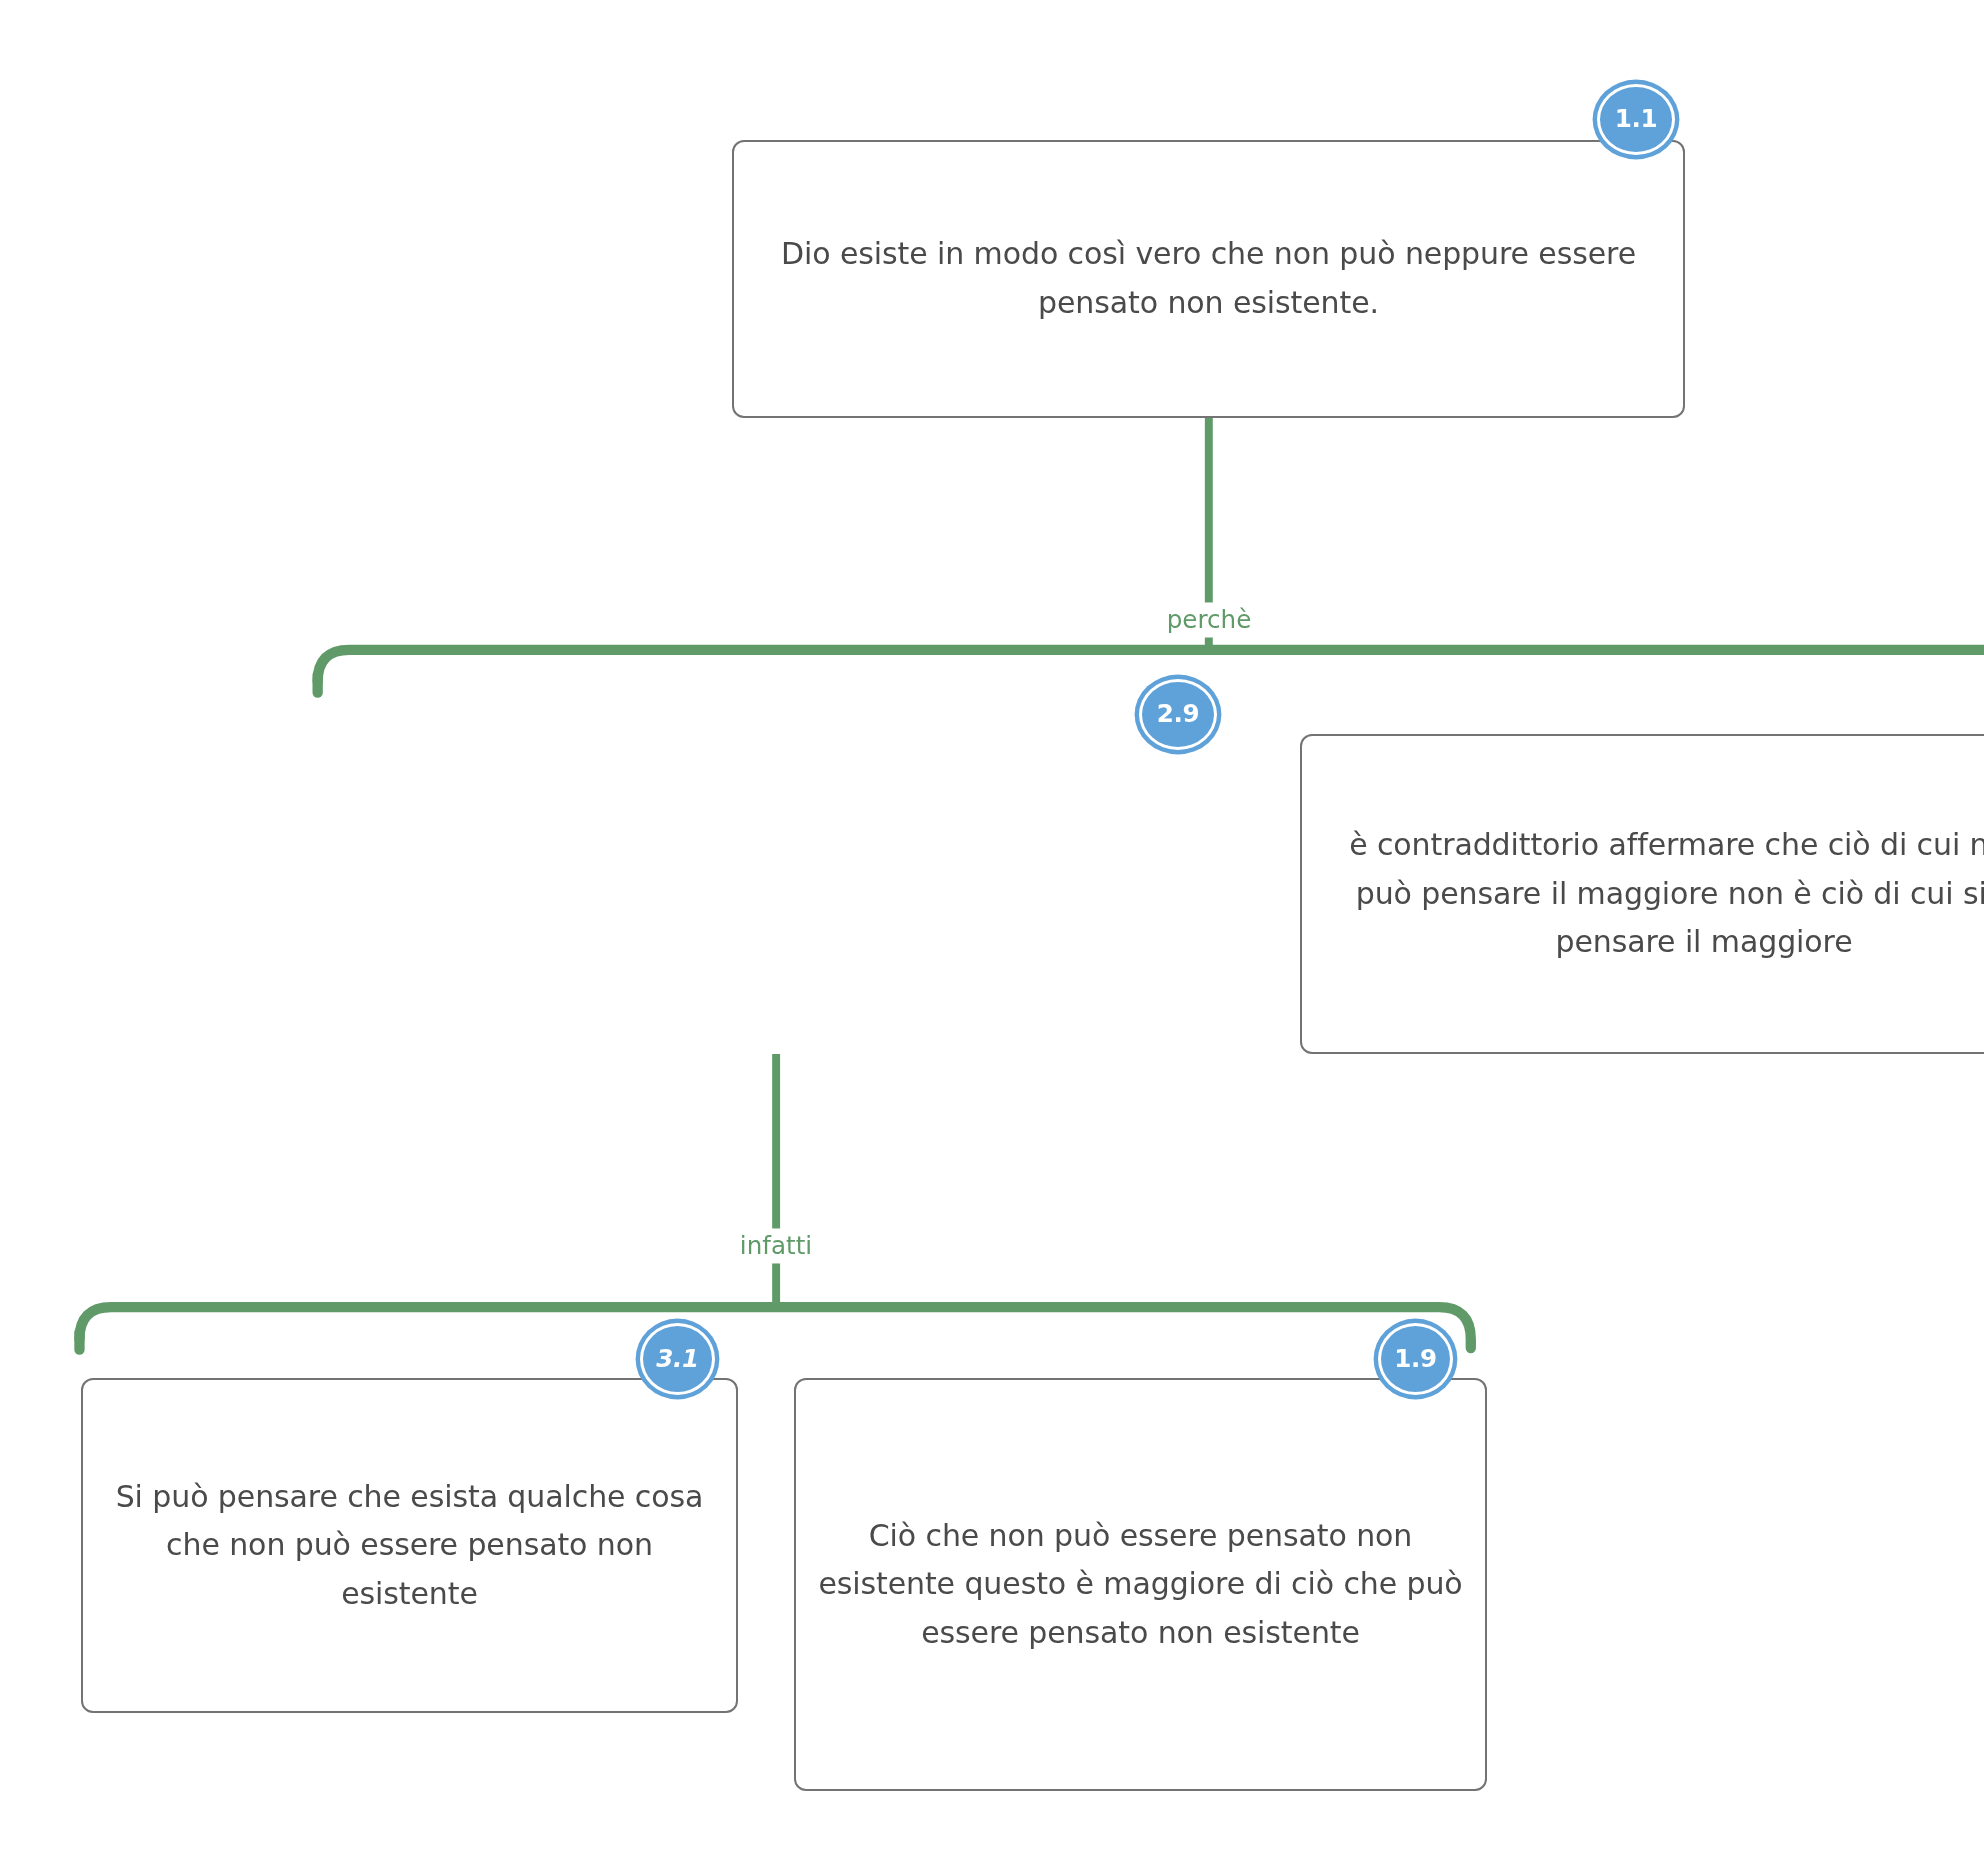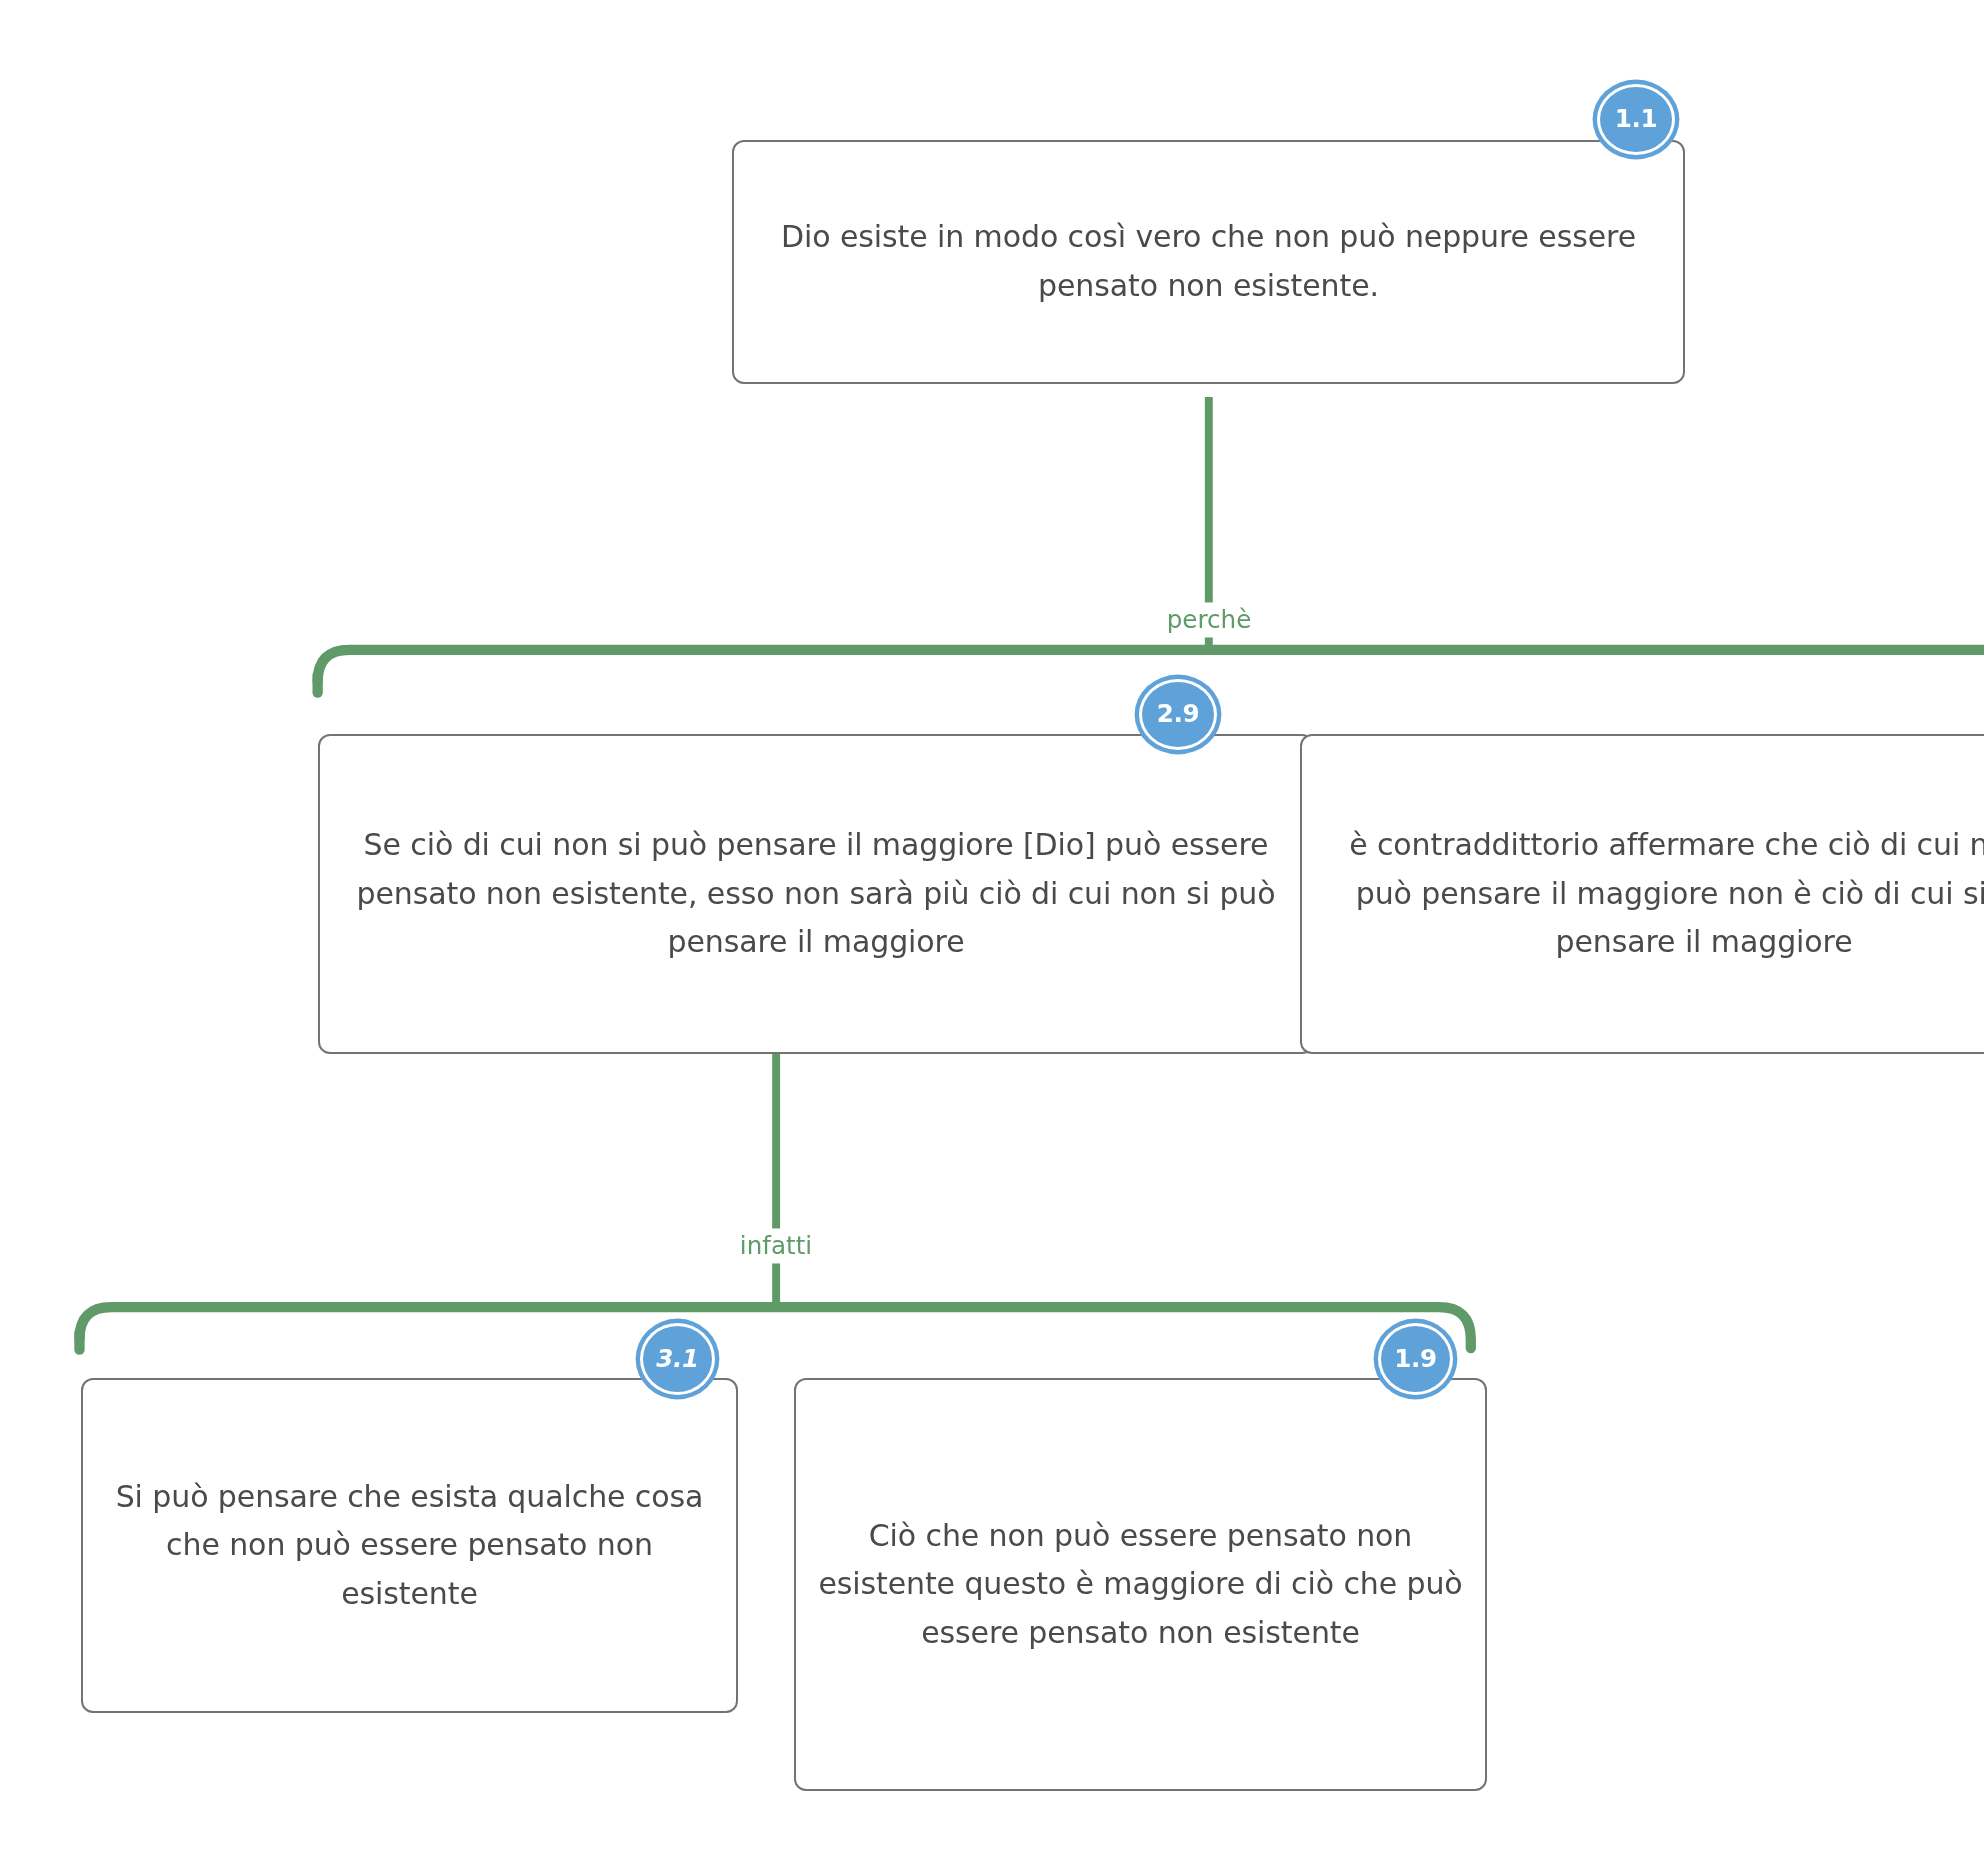--- a/index.html
+++ b/index.html
@@ -87,32 +87,29 @@
     <path d="M 800 1717 Q 800 1637 880 1637 L 5210 1637 Q 5290 1637 5290 1717 L 5290 1740" stroke="#5f9a68" stroke-width="26" fill="none" stroke-linecap="round" stroke-linejoin="round"></path>
 
     <path d="M 800 1700 L 800 1745" stroke="#5f9a68" stroke-width="26" fill="none" stroke-linecap="round"></path>
 
     <path d="M 1955 2655 L 1955 3293" stroke="#5f9a68" stroke-width="20" fill="none" stroke-linecap="butt"></path>
 
     <path d="M 200 3373 Q 200 3293 280 3293 L 3625 3293 Q 3705 3293 3705 3373 L 3705 3396" stroke="#5f9a68" stroke-width="26" fill="none" stroke-linecap="round" stroke-linejoin="round"></path>
     <path d="M 200 3356 L 200 3400" stroke="#5f9a68" stroke-width="26" fill="none" stroke-linecap="round"></path>
   </svg>
 
-  <div class="node-box" id="node-1-1" style="left:732px; top:140px; width:953px; height:244px;">
+  <div class="node-box" id="node-1-1" style="left:732px; top:140px; width:953px; height:278px;">
     <div class="node-text">Dio esiste in modo così vero che non può neppure essere pensato non esistente.</div>
   </div>
   <div class="badge" id="badge-1-1" style="left:1597px; top:84px; width:78px; height:71px; border-radius:50%;">
     <span class="badge-label">1.1</span>
   </div>
 
   <div class="edge-label" style="left:1209px; top:587px;margin-top:33px;">perchè</div>
 
-  <div class="node-box" id="node-2-1" style="left:318px; top:734px; width:996px; height:320px;">
-    <div class="node-text">Se ciò di cui non si può pensare il maggiore [Dio] può essere pensato non esistente, esso non sarà più ciò di cui non si può pensare il maggiore</div>
-  </div>
   <div class="badge" id="badge-2-1" style="left:1139px; top:679px; width:78px; height:71px; border-radius:50%;">
     <span class="badge-label">2.9</span>
   </div>
 
   <div class="node-box" id="node-2-2" style="left:1300px; top:734px; width:808px; height:320px;">
     <div class="node-text">è contraddittorio affermare che ciò di cui non si può pensare il maggiore non è ciò di cui si può pensare il maggiore</div>
   </div>
 
   <div class="edge-label" style="left:776px; top:1246px;">infatti</div>
 

